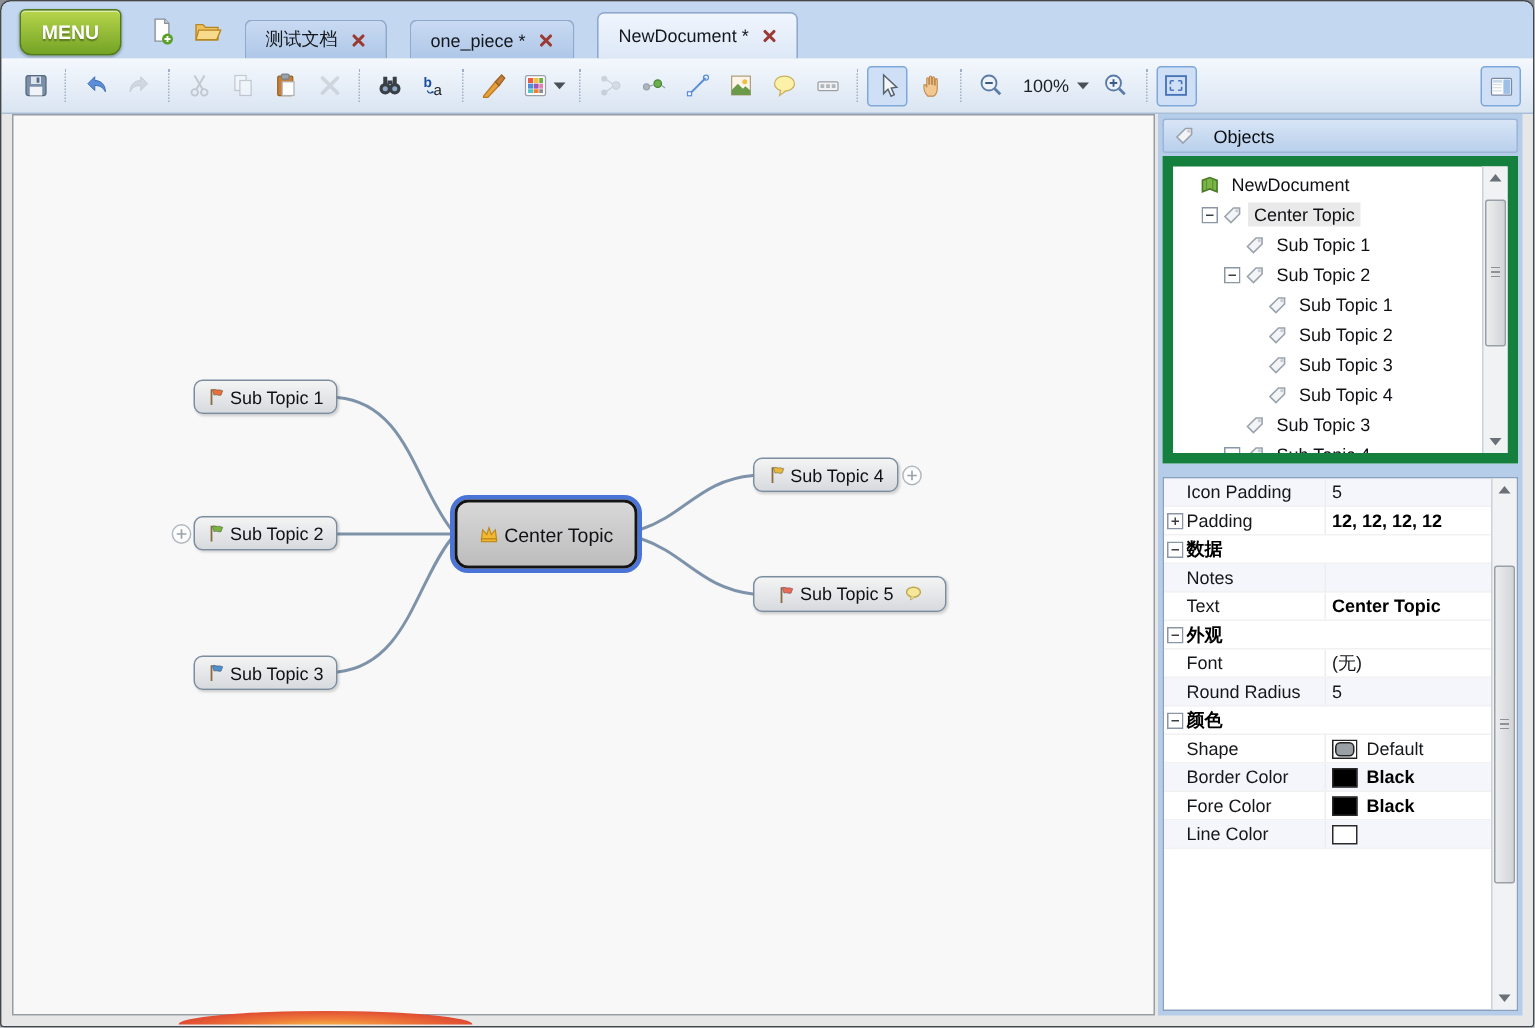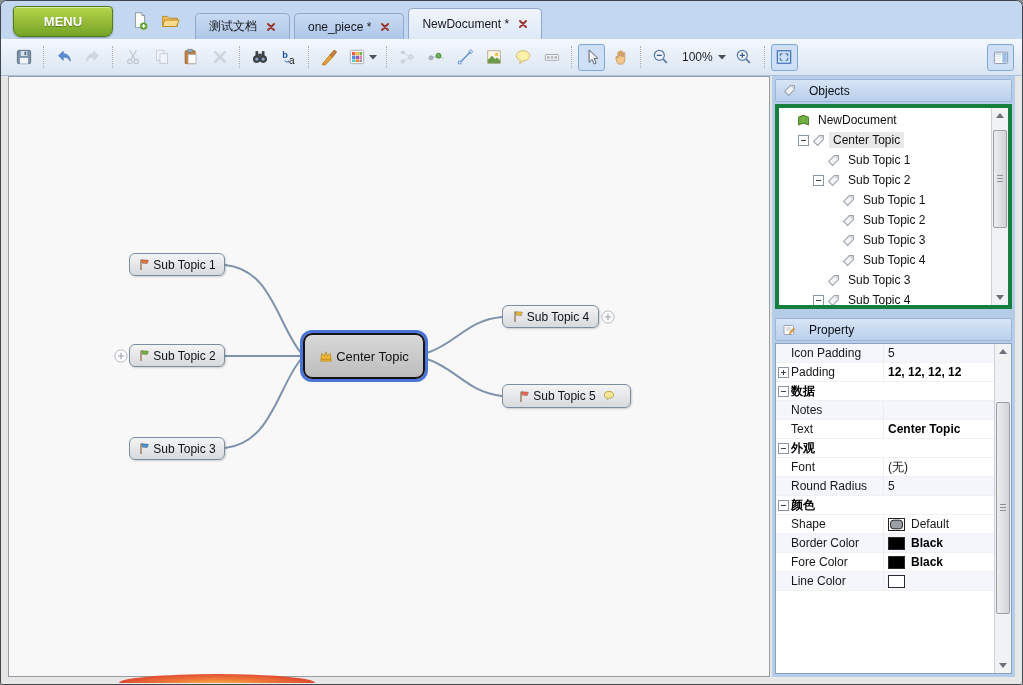--- a/index.html
+++ b/index.html
@@ -13,27 +13,27 @@
   .app-icon { width:18px; height:18px; margin-right:6px; display:flex; }
   .title-text { font-size:12px; color:#101215; }
   .win-controls { margin-left:auto; margin-right:10px; display:flex; border:1px solid #9aa2ab;
                   border-radius:4px; overflow:hidden; background:#fff; }
   .win-btn { width:34px; height:19px; display:flex; align-items:center; justify-content:center;
              background:linear-gradient(#fdfdfd,#e7e9ed); border-left:1px solid #b9bfc7; cursor:default; }
   .win-btn:first-child { border-left:none; }
   
   .menubar { height:38px; flex:0 0 38px; background:#c3d7f0; display:flex; align-items:flex-end;
              padding:0 0 0 12px; }
-  .menu-btn { width:100px; height:31px; margin-bottom:2px; display:flex; align-items:center; justify-content:center;
+  .menu-btn { width:68px; height:31px; margin-bottom:2px; display:flex; align-items:center; justify-content:center;
               background:linear-gradient(#b7d54b,#74a326); border:1px solid #507a1c; border-radius:4px 4px 8px 8px;
               color:#fff; font-weight:bold; font-size:13px; text-shadow:0 1px 1px rgba(0,0,0,.35);
               box-shadow:inset 0 1px 0 rgba(255,255,255,.5),0 1px 2px rgba(0,0,0,.3); }
   .file-btns { display:flex; align-items:center; gap:8px; margin:0 14px 7px 16px; }
   .file-btn { width:22px; height:22px; display:flex; align-items:center; justify-content:center; }
-  .tabs { display:flex; align-items:flex-end; gap:4px; }
+  .tabs { display:flex; align-items:flex-end; gap:15px; }
   .tab { height:26px; padding:0 13px; display:flex; align-items:center; gap:9px;
          background:linear-gradient(#c9daf2,#aec7e8); border:1px solid #90a8cc; border-bottom:none;
          border-radius:5px 5px 0 0; font-size:12px; color:#14181d; }
   .tab.active { height:31px; background:linear-gradient(#f0f5fd,#dde8f7); }
   .tab .tclose { display:flex; }
   
   .toolbar { height:37px; flex:0 0 37px; background:linear-gradient(#f4f8fd,#dae5f2);
              border-bottom:1px solid #a9bed9; display:flex; align-items:center; padding:0 8px; position:relative; }
   .tb-btn { min-width:27px; height:27px; border:1px solid transparent; border-radius:3px;
             display:flex; align-items:center; justify-content:center; gap:2px; margin:0 1px; padding:0 2px; }
@@ -54,21 +54,21 @@
   .mm-handle { position:absolute; width:14px; height:14px; display:flex; }
   .mm-badge { display:flex; margin-left:4px; }
   .bottom-peek { position:absolute; left:118px; bottom:1px; width:196px; height:9px; z-index:9;
                  background:radial-gradient(ellipse at 50% 130%, #f7c84a 0%, #ef7a3a 40%, #df4a32 75%, #c93a28 100%);
                  border-radius:50% 50% 0 0 / 100% 100% 0 0; }
   
   .sidebar { width:243px; flex:0 0 243px; background:#b6cde9; display:flex; flex-direction:column; padding:3px; }
   .panel-header { height:23px; flex:0 0 23px; display:flex; align-items:center; gap:7px; padding:0 7px;
                   background:linear-gradient(#d8e5f6,#b9d0ec); border:1px solid #9db6d8; border-radius:2px;
                   font-size:12px; color:#0b0f14; margin-bottom:2px; }
-  .tree-box { height:205px; flex:0 0 205px; background:#fff; border:4px solid #15803d; display:flex; margin-bottom:9px; }
+  .tree-box { height:205px; flex:0 0 205px; background:#fff; border:7px solid #15803d; display:flex; margin-bottom:9px; }
   .tree-rows { flex:1; overflow:hidden; padding-top:2px; }
   .tree-row { height:20px; display:flex; align-items:center; font-size:12px; color:#101114; white-space:nowrap; }
   .tree-row.selected .trlabel { background:#e9e9e9; }
   .trlabel { padding:1px 4px; }
   .exp { width:11px; height:11px; display:flex; flex:0 0 11px; margin-right:3px; }
   .exp.blank { visibility:hidden; }
   .tricon { display:flex; margin-right:4px; }
   .prop-box { flex:1; background:#fff; border:1px solid #8aa0be; display:flex; min-height:0; }
   .prop-rows { flex:1; overflow:hidden; }
   .prop-row { height:19px; display:flex; align-items:center; font-size:12px; color:#15171a; border-bottom:1px solid #f1f1f1; }
@@ -594,30 +594,20 @@
               <span class="tri-up"></span>
             </div>
           <div class="vs-thumb" style="top:22px;height:98px">
               <span class="grip"></span>
             </div>
           <div class="vs-arrow down">
               <span class="tri-down"></span>
             </div>
         </div>
       </div>
-      <div class="panel-header">
-        <span class="app-icon" style="width:13px;height:13px" id="propHeadIcon">
-            <svg width="14" height="14" viewBox="0 0 13 13" xmlns="http://www.w3.org/2000/svg">
-              <rect x="1" y="2" width="9.5" height="9" rx="1" fill="#fdfdfd" stroke="#9aa2ac"></rect>
-              <path d="M3 4.5 h5.5 M3 6.5 h5.5" stroke="#b8bec6"></path>
-              <path d="M6.8 8.6 L10.6 4.6 11.8 5.8 8 9.8 6.4 10.2 Z" fill="#e8a03c" stroke="#b87820" stroke-width=".5"></path>
-            </svg>
-          </span>
-        <span>Property</span>
-      </div>
       <div class="prop-box">
         <div class="prop-rows" id="props">
             <div class="prop-row alt">
               <span class="expcol"></span>
               <span class="prop-name">Icon Padding</span>
               <span class="prop-val">
                 <span>5</span>
               </span>
             </div>
             <div class="prop-row">

